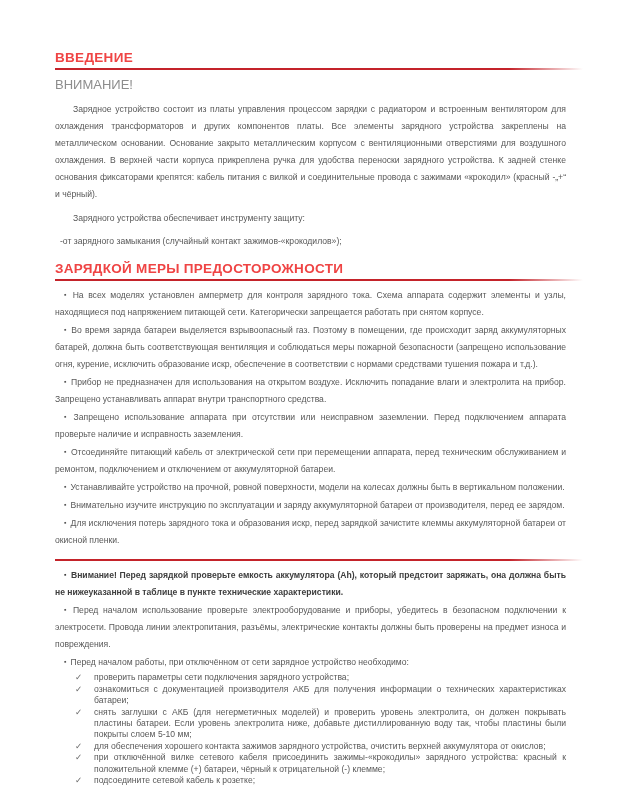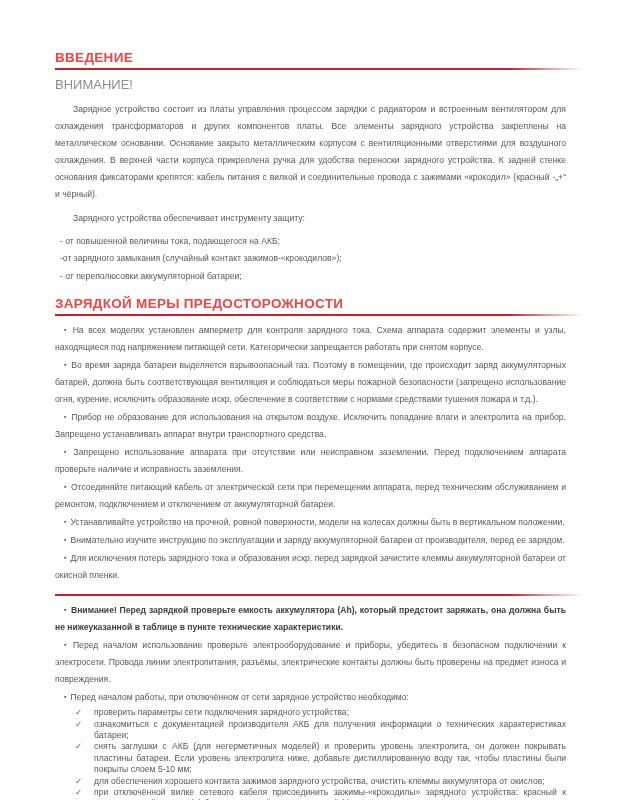--- a/index.html
+++ b/index.html
@@ -79,33 +79,31 @@
 <div class="page">
   <main class="content">
 
     <section>
       <h2 class="heading">ВВЕДЕНИЕ</h2>
       <div class="rule"></div>
       <p class="notice">ВНИМАНИЕ!</p>
       <p class="para ind mt9">Зарядное устройство состоит из платы управления процессом зарядки с радиатором и встроенным вентилятором для охлаждения трансформаторов и других компонентов платы. Все элементы зарядного устройства закреплены на металлическом основании. Основание закрыто металлическим корпусом с вентиляционными отверстиями для воздушного охлаждения. В верхней части корпуса прикреплена ручка для удобства переноски зарядного устройства. К задней стенке основания фиксаторами крепятся: кабель питания с вилкой и соединительные провода с зажимами «крокодил» (красный -„+“ и чёрный).</p>
       <p class="para ind mt7">Зарядного устройства обеспечивает инструменту защиту:</p>
       <div class="dash-list">
-        <p class="dash-item">- от повышенной величины тока, подающегося на АКБ;</p>
         <p class="dash-item">-от зарядного замыкания (случайный контакт зажимов-«крокодилов»);</p>
-        <p class="dash-item">- от переполюсовки аккумуляторной батареи;</p>
       </div>
     </section>
 
     <section class="s2">
       <h2 class="heading">ЗАРЯДКОЙ МЕРЫ ПРЕДОСТОРОЖНОСТИ</h2>
       <div class="rule"></div>
       <div class="bullets">
         <p class="para bullet"><span class="bm">▪</span><span>На всех моделях установлен амперметр для контроля зарядного тока. Схема аппарата содержит элементы и узлы, находящиеся под напряжением питающей сети. Категорически запрещается работать при снятом корпусе.</span></p>
         <p class="para bullet"><span class="bm">▪</span><span>Во время заряда батареи выделяется взрывоопасный газ. Поэтому в помещении, где происходит заряд аккумуляторных батарей, должна быть соответствующая вентиляция и соблюдаться меры пожарной безопасности (запрещено использование огня, курение, исключить образование искр, обеспечение в соответствии с нормами средствами тушения пожара и т.д.).</span></p>
-        <p class="para bullet"><span class="bm">▪</span><span>Прибор не образование для использования на открытом воздухе. Исключить попадание влаги и электролита на прибор. Запрещено устанавливать аппарат внутри транспортного средства.</span></p>
+        <p class="para bullet"><span class="bm">▪</span><span>Прибор не предназначен для использования на открытом воздухе. Исключить попадание влаги и электролита на прибор. Запрещено устанавливать аппарат внутри транспортного средства.</span></p>
         <p class="para bullet"><span class="bm">▪</span><span>Запрещено использование аппарата при отсутствии или неисправном заземлении. Перед подключением аппарата проверьте наличие и исправность заземления.</span></p>
         <p class="para bullet"><span class="bm">▪</span><span>Отсоединяйте питающий кабель от электрической сети при перемещении аппарата, перед техническим обслуживанием и ремонтом, подключением и отключением от аккумуляторной батареи.</span></p>
         <p class="para bullet"><span class="bm">▪</span><span>Устанавливайте устройство на прочной, ровной поверхности, модели на колесах должны быть в вертикальном положении.</span></p>
         <p class="para bullet"><span class="bm">▪</span><span>Внимательно изучите инструкцию по эксплуатации и заряду аккумуляторной батареи от производителя, перед ее зарядом.</span></p>
         <p class="para bullet"><span class="bm">▪</span><span>Для исключения потерь зарядного тока и образования искр, перед зарядкой зачистите клеммы аккумуляторной батареи от окисной пленки.</span></p>
       </div>
     </section>
 
     <section class="s3">
       <div class="rule"></div>
@@ -120,21 +118,21 @@
         <div class="check-item">
             <span class="cm">✓</span>
             <span class="ct">ознакомиться с документацией производителя АКБ для получения информации о технических характеристиках батареи;</span>
           </div>
         <div class="check-item">
             <span class="cm">✓</span>
             <span class="ct">снять заглушки с АКБ (для негерметичных моделей) и проверить уровень электролита, он должен покрывать пластины батареи. Если уровень электролита ниже, добавьте дистиллированную воду так, чтобы пластины были покрыты слоем 5-10 мм;</span>
           </div>
         <div class="check-item">
             <span class="cm">✓</span>
-            <span class="ct">для обеспечения хорошего контакта зажимов зарядного устройства, очистить клеммы аккумулятора от окислов;</span>
+            <span class="ct">для обеспечения хорошего контакта зажимов зарядного устройства, очистить верхней аккумулятора от окислов;</span>
           </div>
         <div class="check-item">
             <span class="cm">✓</span>
             <span class="ct">при отключённой вилке сетевого кабеля присоединить зажимы-«крокодилы» зарядного устройства: красный к положительной клемме (+) батареи, чёрный к отрицательной (-) клемме;</span>
           </div>
         <div class="check-item">
             <span class="cm">✓</span>
             <span class="ct">подсоедините сетевой кабель к розетке;</span>
           </div>
       </div>

